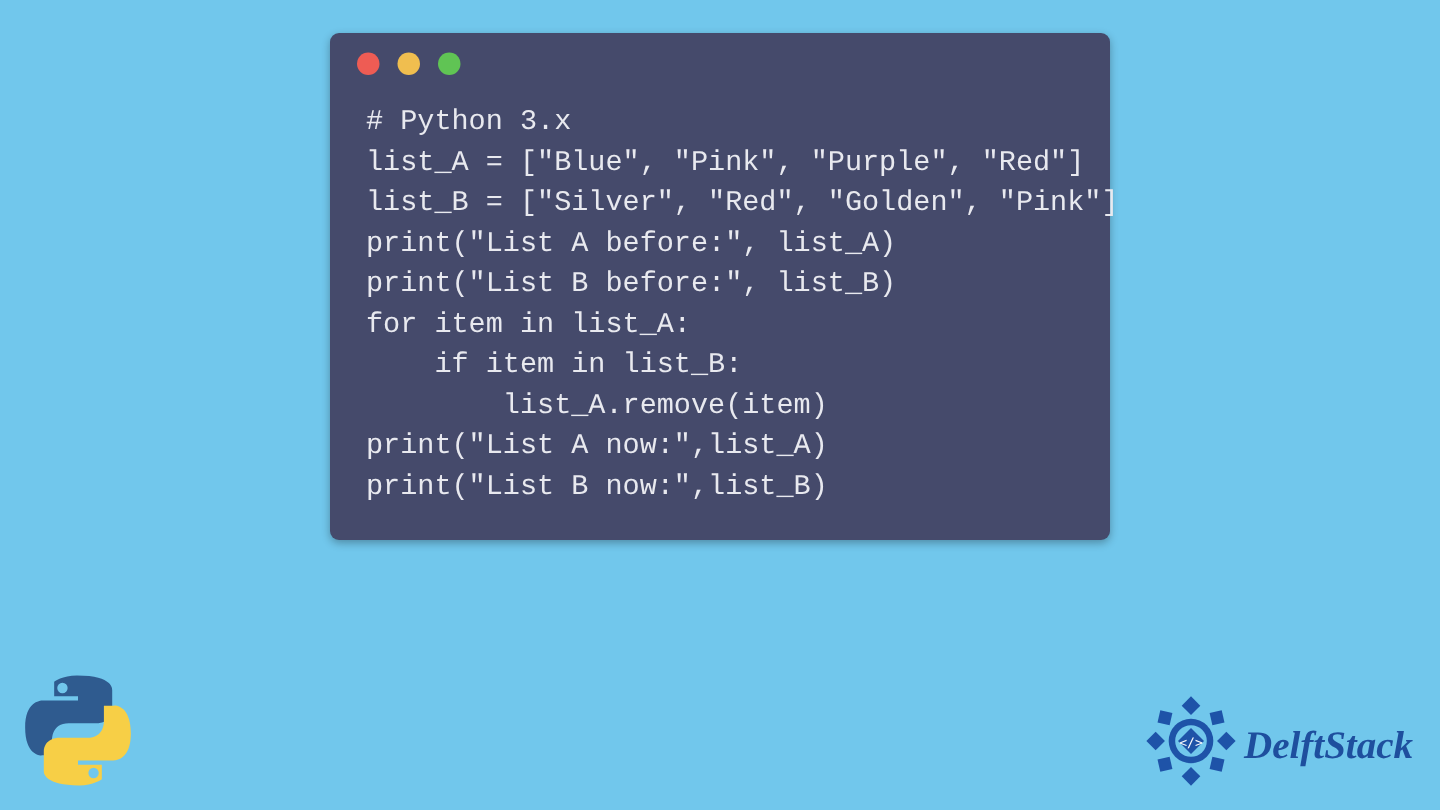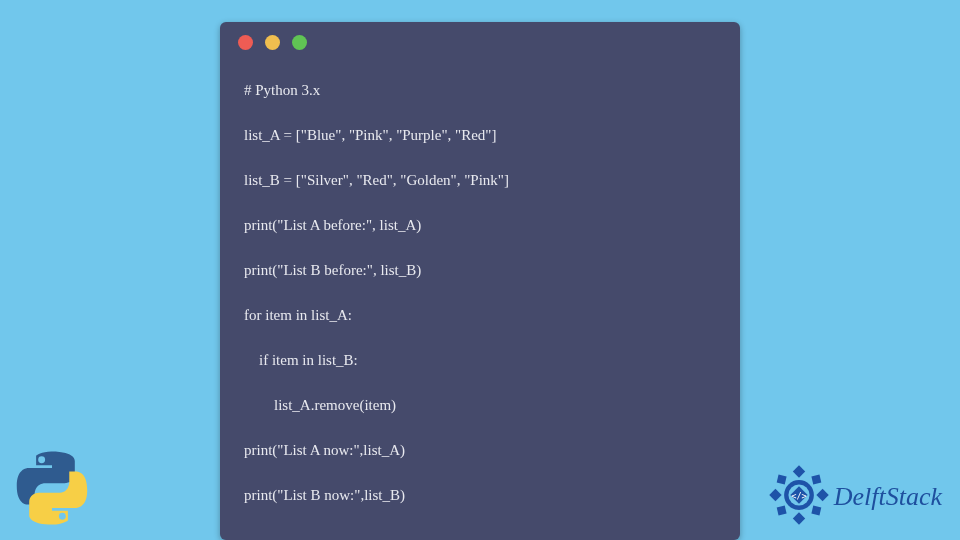--- a/index.html
+++ b/index.html
@@ -32,42 +32,42 @@
     width: 15px;
     height: 15px;
     border-radius: 50%;
   }
   .dot-red { background: #ee5c54; }
   .dot-yellow { background: #f0be4f; }
   .dot-green { background: #60c454; }
   .code-body {
     padding: 6px 24px 6px 24px;
     color: #e8e9ef;
-    font-family: Liberation Serif, serif;
-    font-size: 15px;
-    line-height: 45px;
+    font-family: Liberation Mono, monospace;
+    font-size: 19px;
+    line-height: 27px;
     white-space: pre;
   }
   .python-logo {
     position: absolute;
     left: 14px;
     bottom: 10px;
   }
   .brand {
     position: absolute;
     right: 18px;
     bottom: 10px;
     display: flex;
     align-items: center;
     gap: 4px;
   }
   .brand-text {
     color: #1e4f9e;
     font-style: italic;
-    font-weight: normal;
+    font-weight: bold;
     font-size: 26px;
     font-family: Georgia, 'Times New Roman', serif;
   }
 </style>
 </head>
 <body>
 
 <div class="code-window">
   <div class="titlebar">
     <div class="dot dot-red"></div>

